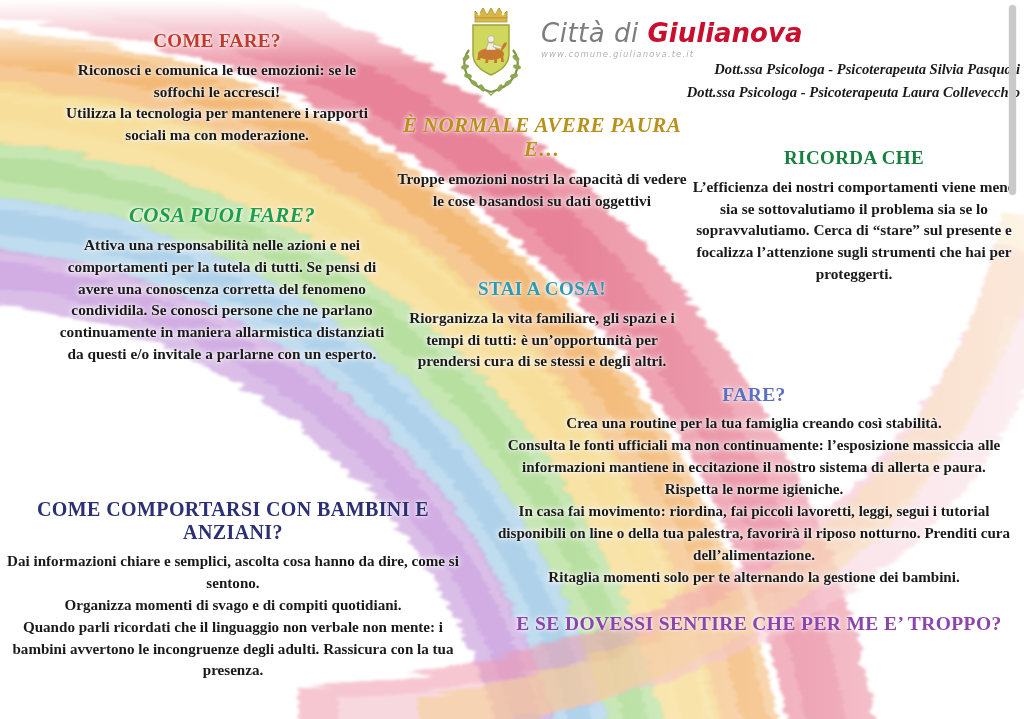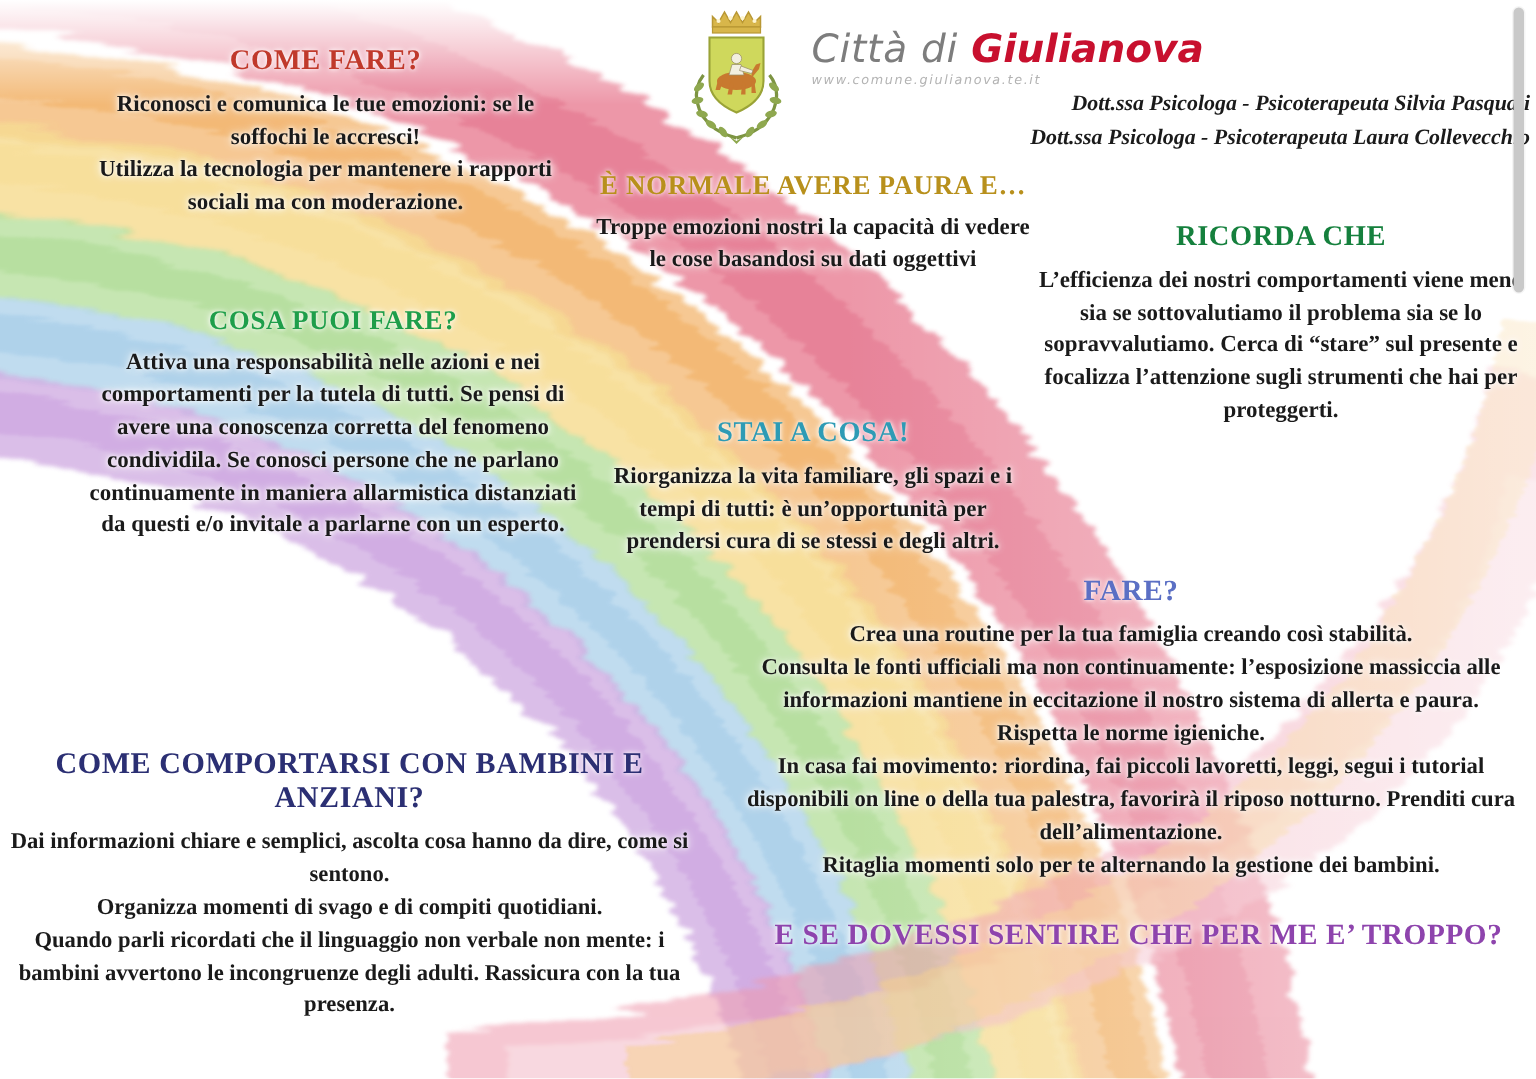--- a/index.html
+++ b/index.html
@@ -59,21 +59,21 @@
   #blk-stai-a-casa    { left: 396px; top: 278px; width: 292px; }
   #blk-ricorda        { left: 684px; top: 147px; width: 340px; }
   #blk-come           { left: 484px; top: 384px; width: 540px; }
   #blk-bambini        { left: -2px;  top: 498px; width: 470px; }
   #blk-troppo         { left: 490px; top: 613px; width: 538px; }
 
   #blk-come p, #blk-troppo p { font-size: 15.1px; line-height: 1.45; }
   #blk-bambini p { font-size: 15.1px; line-height: 1.45; }
   #blk-bambini h2 { font-size: 20px; }
   #blk-come h2, #blk-troppo h2 { font-size: 19.5px; }
-  #blk-cosa-puoi h2, #blk-normale h2 { font-size: 18px; }
+  #blk-cosa-puoi h2, #blk-normale h2 { font-size: 21px; font-style: italic; }
 
   
   #header {
     position: absolute;
     left: 455px;
     top: 2px;
     z-index: 20;
     display: flex;
     align-items: flex-start;
     font-style: italic;

